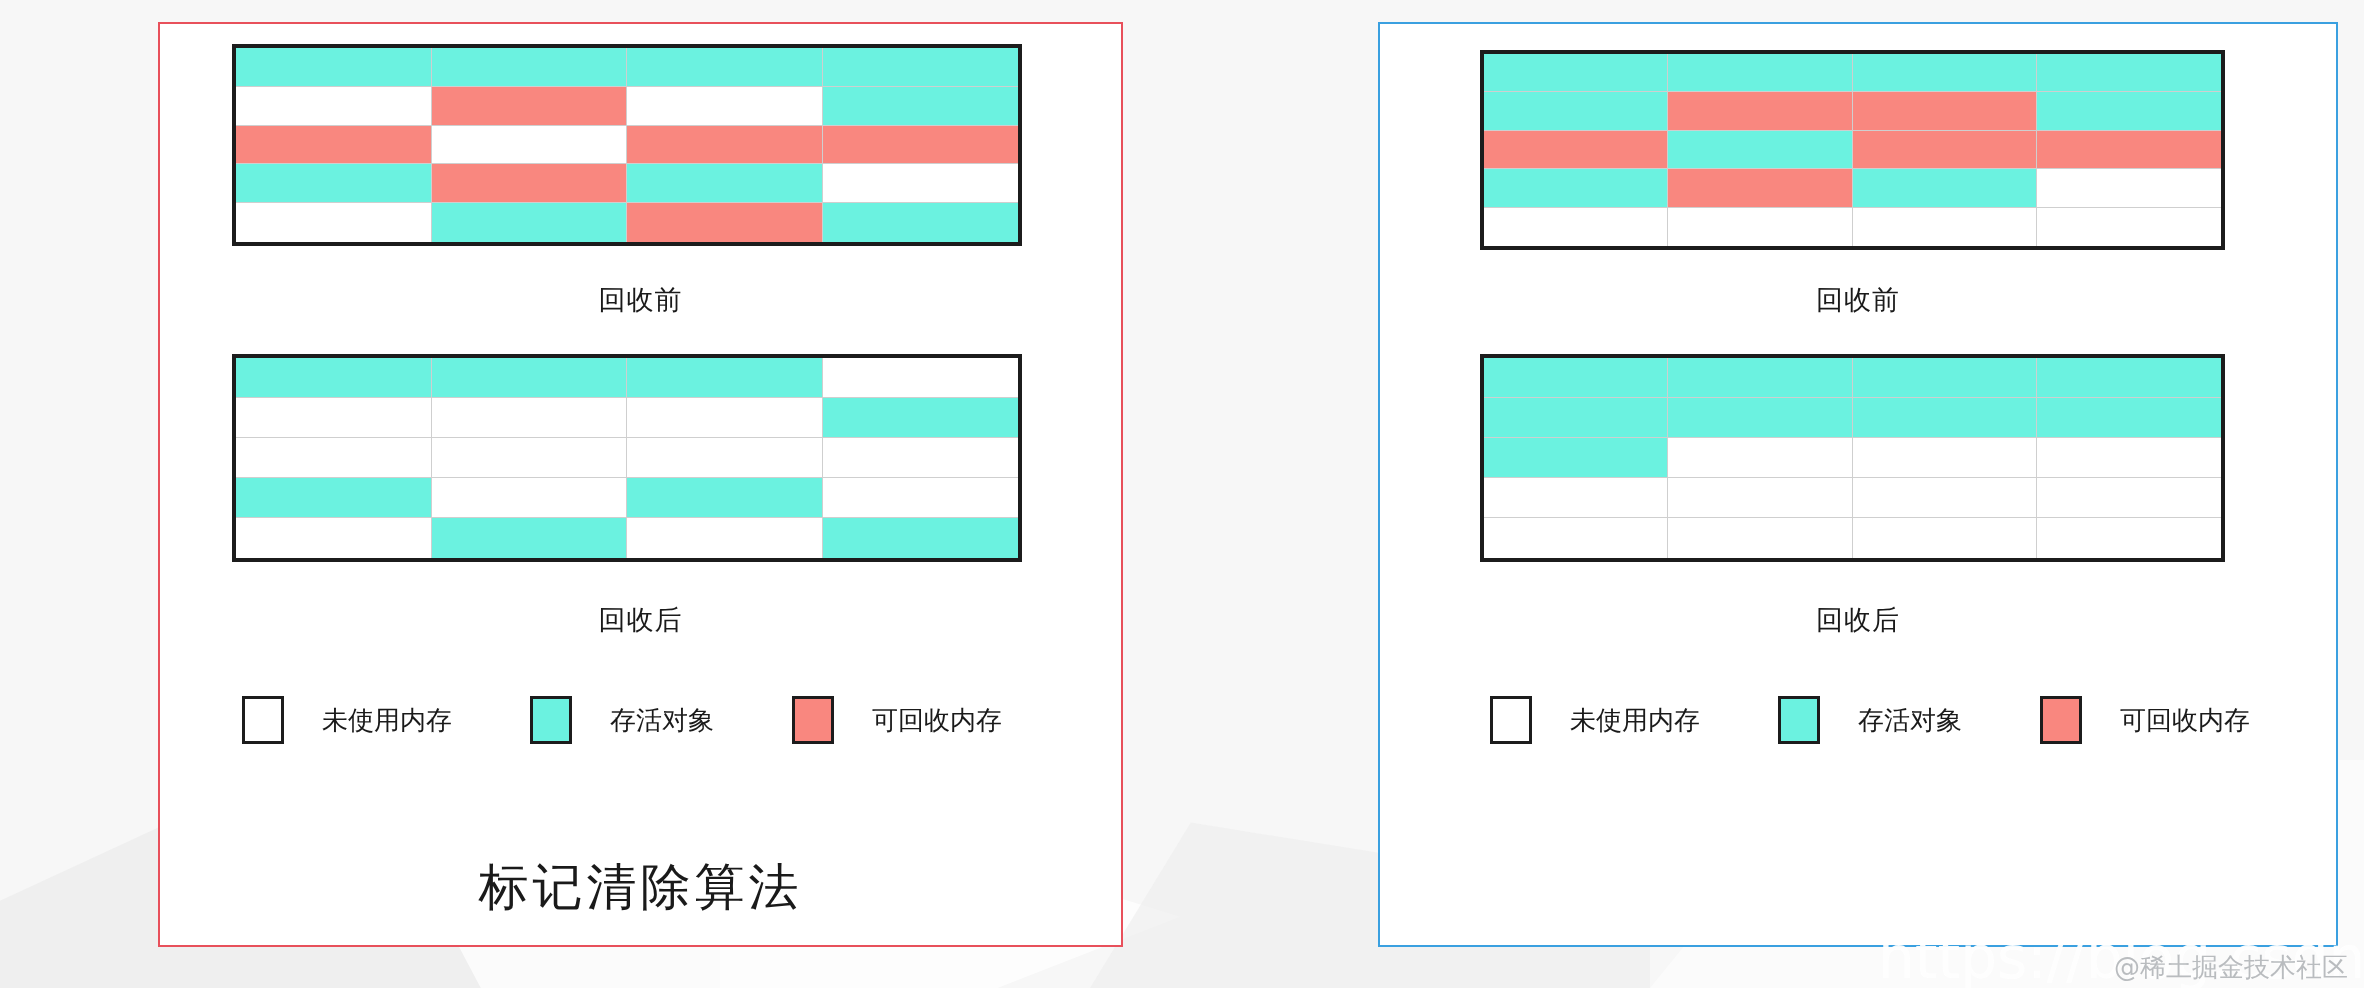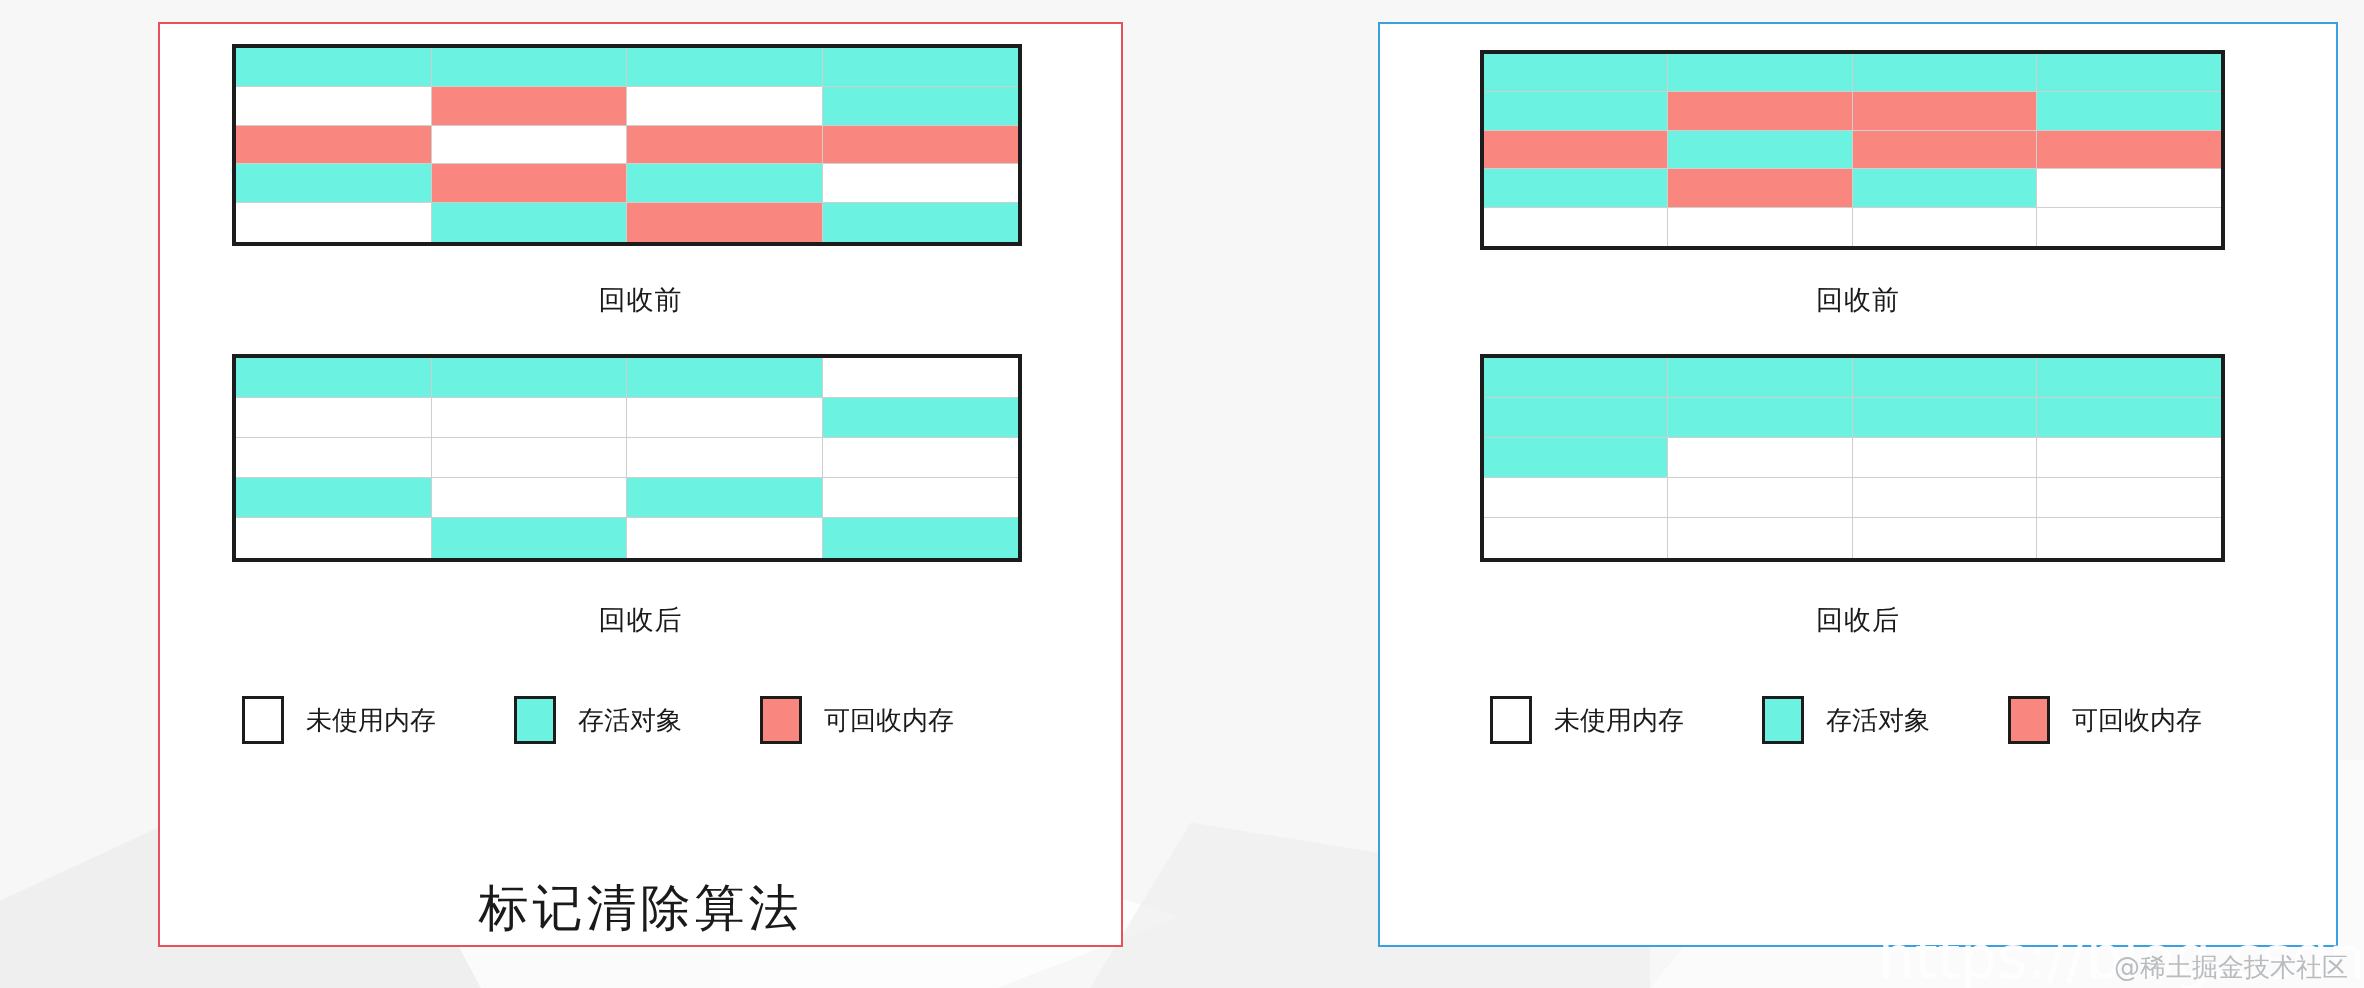--- a/index.html
+++ b/index.html
@@ -76,21 +76,21 @@
   }
   .legend-item { display: flex; align-items: center; }
   .swatch {
     width: 42px; height: 48px;
     border: 3px solid #1c1c1c;
     flex: 0 0 auto;
   }
   .legend-label {
     font-size: 26px;
     color: #1a1a1a;
-    margin-left: 22px;
+    margin-left: 38px;
     white-space: nowrap;
   }
   .gap-1 { width: 78px; flex: 0 0 auto; }
 
   .panel-title {
     position: absolute;
     width: 100%;
     text-align: center;
     font-size: 50px;
     color: #1a1a1a;
@@ -198,21 +198,21 @@
         <div class="swatch c-live"></div>
         <div class="legend-label">存活对象</div>
       </div>
       <div class="gap-1"></div>
       <div class="legend-item">
         <div class="swatch c-trash"></div>
         <div class="legend-label">可回收内存</div>
       </div>
     </div>
 
-    <div class="panel-title" style="left:0; top:851px;">标记清除算法</div>
+    <div class="panel-title" style="left:0; top:830px;">标记清除算法</div>
   </div>
 
   <div class="panel" id="panel-right">
 
     <div class="grid-wrap" style="left:100px; top:26px; width:745px; height:200px;">
       <div class="mem-grid">
         <div class="cell r1 c-live"></div>
         <div class="cell r1 c-live"></div>
         <div class="cell r1 c-live"></div>
         <div class="cell r1 c-live"></div>

